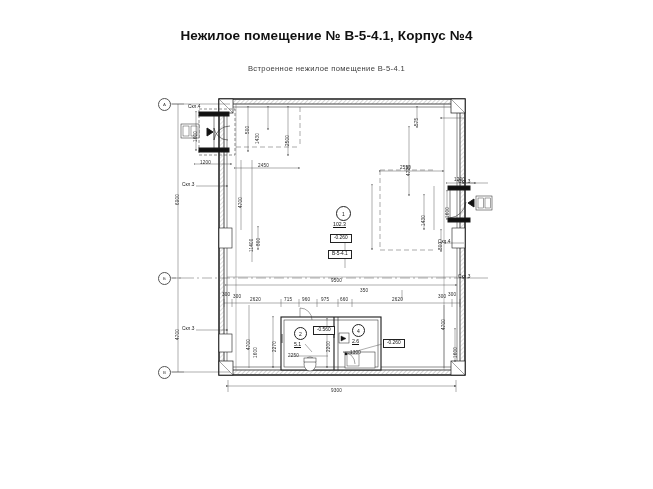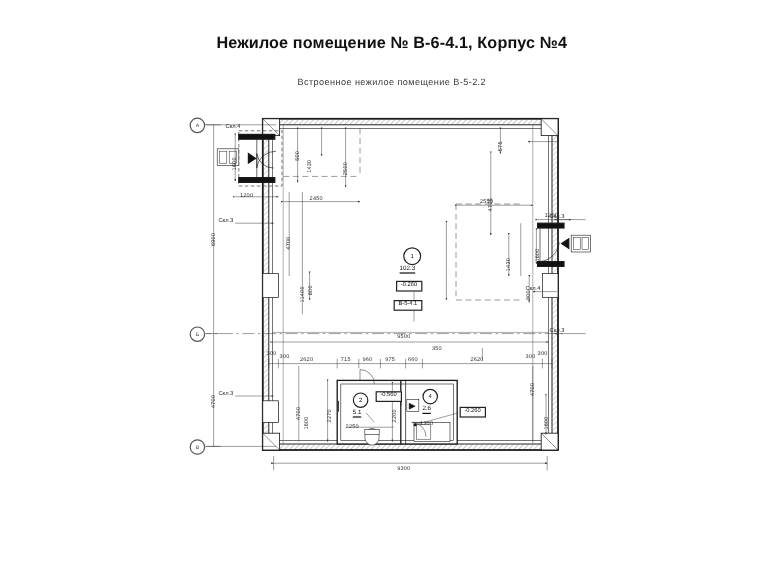--- a/index.html
+++ b/index.html
@@ -28,22 +28,22 @@
           font-size:5px;color:#111;}
   .areatxt{position:absolute;font-size:5.2px;color:#111;white-space:nowrap;
            border-bottom:0.8px solid #111;padding-bottom:0px;line-height:1.05;}
   .axisb{position:absolute;border:0.7px solid #555;border-radius:50%;
          background:#fff;display:flex;align-items:center;justify-content:center;
          font-size:4.4px;color:#444;}
 </style>
 </head>
 <body>
 
-<div id="page-title">Нежилое помещение № В-6-4.1, Корпус №4</div>
-<div id="plan-subtitle">Встроенное нежилое помещение В-5-2.2</div>
+<div id="page-title">Нежилое помещение № В-5-4.1, Корпус №4</div>
+<div id="plan-subtitle">Встроенное нежилое помещение В-5-4.1</div>
 
 <svg id="plan-canvas" viewBox="0 0 653 489" xmlns="http://www.w3.org/2000/svg">
   <defs>
     <pattern id="hatch" width="3" height="3" patternTransform="rotate(45)" patternUnits="userSpaceOnUse">
       <line x1="0" y1="0" x2="0" y2="3" stroke="#555" stroke-width="0.6"></line>
     </pattern>
     <marker id="ar" markerWidth="6" markerHeight="6" refX="5" refY="3" orient="auto">
       <path d="M0,1 L6,3 L0,5 z" fill="#333"></path>
     </marker>
     <marker id="arS" markerWidth="5" markerHeight="5" refX="4.4" refY="2.5" orient="auto">

